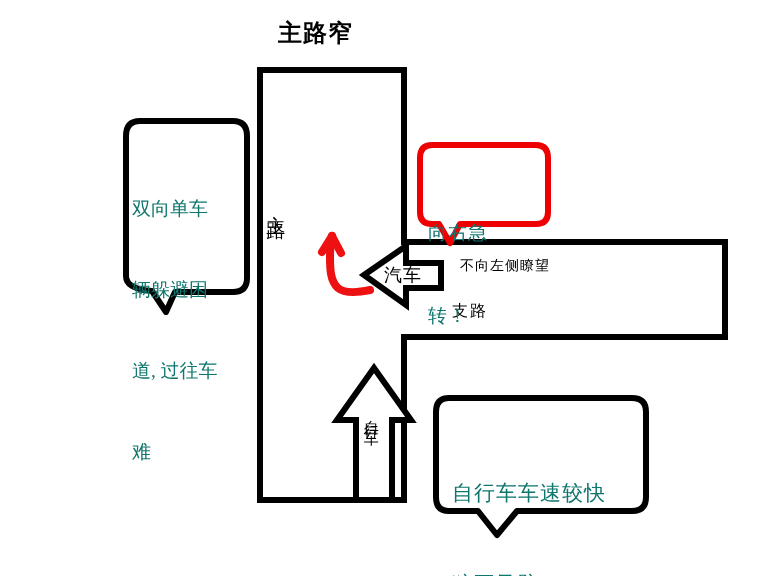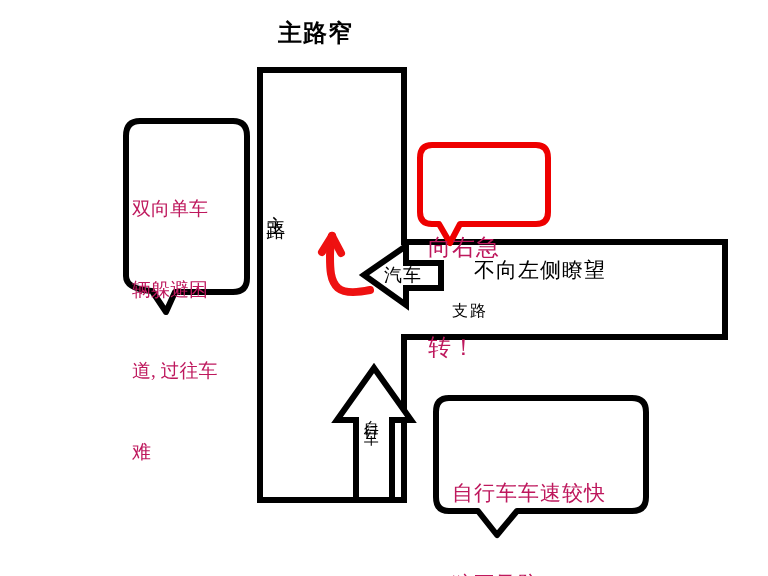--- a/index.html
+++ b/index.html
@@ -48,55 +48,55 @@
     font-size: 19px;
     letter-spacing: 6px;
   }
   #side-road-label {
     left: 452px;
     top: 302px;
     font-size: 16px;
     letter-spacing: 2px;
   }
   #no-look-label {
-    left: 474px;
+    left: 460px;
     top: 258px;
-    font-size: 21px;
+    font-size: 14px;
     letter-spacing: 1px;
   }
   #car-label {
     left: 384px;
     top: 265px;
     font-size: 18px;
     letter-spacing: 1px;
   }
   #bike-label {
     left: 362px;
     top: 408px;
     font-size: 15px;
     letter-spacing: 5px;
   }
   .callout-text {
     position: absolute;
-    color: #be185d;
+    color: #0f766e;
     font-family: "Liberation Serif", "DejaVu Serif", serif;
     white-space: pre;
   }
   #callout-left-text {
     left: 132px;
     top: 142px;
     font-size: 19px;
     line-height: 1.42;
     letter-spacing: 0px;
     width: 112px;
   }
   #callout-turn-text {
     left: 428px;
     top: 164px;
-    font-size: 23px;
+    font-size: 19px;
     line-height: 1.45;
     letter-spacing: 1px;
   }
   #callout-bike-text {
     left: 452px;
     top: 417px;
     font-size: 21px;
     line-height: 1.45;
     letter-spacing: 1px;
   }

